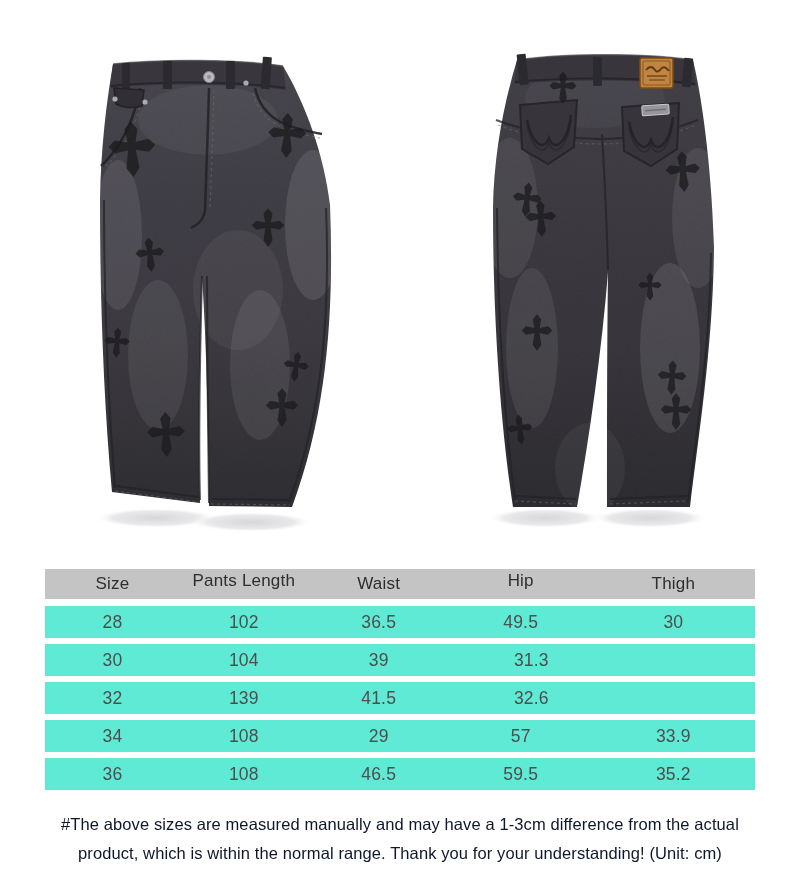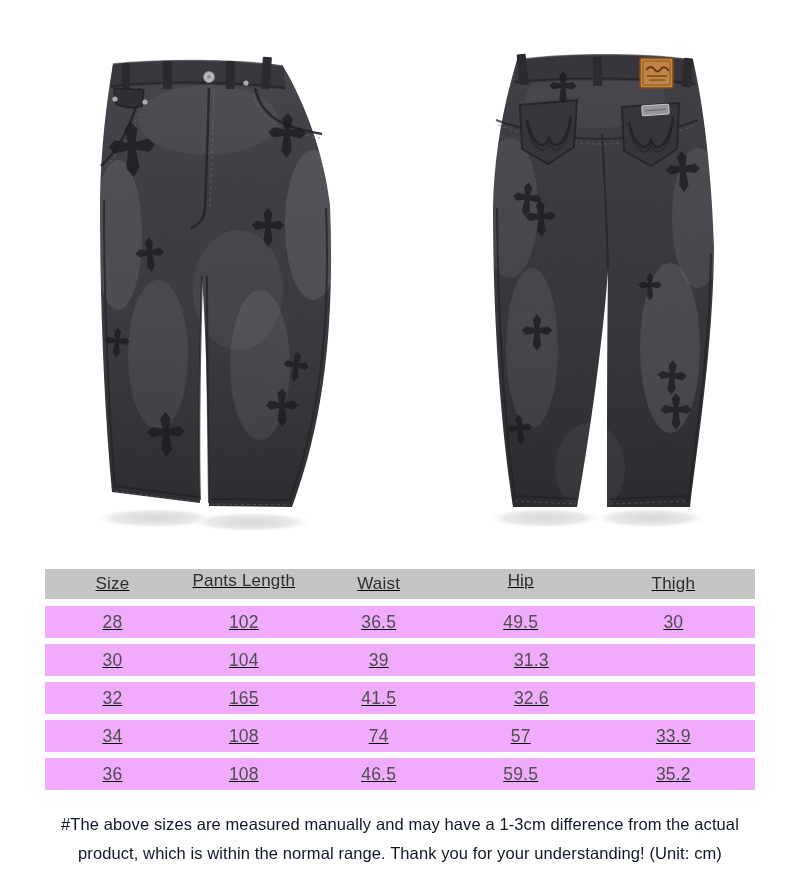--- a/index.html
+++ b/index.html
@@ -7,25 +7,25 @@
     width:800px;height:889px;
     background:#ffffff;
     font-family:"Liberation Sans","DejaVu Sans",sans-serif;
     overflow:hidden;position:relative;
   }
   .gallery{position:relative;width:800px;height:562px;}
   .gallery svg{position:absolute;display:block;}
   .jeans-front{left:88px;top:50px;}
   .jeans-back{left:430px;top:48px;}
 
-  .size-chart{position:absolute;left:45px;top:569px;width:710px;text-decoration:underline;}
+  .size-chart{position:absolute;left:45px;top:569px;width:710px;}
   .chart-row{
     display:flex;align-items:center;
     height:32px;margin-bottom:6px;
-    background:#f0abfc;
+    background:#5eead4;
   }
   .chart-row.header{background:#c4c4c5;height:30px;margin-bottom:7px;}
   .chart-cell{
     text-align:center;
     font-size:17.5px;color:#4e4e4e;
     letter-spacing:.2px;
   }
   .chart-row.header .chart-cell{font-size:17px;color:#2e2e2e;}
   
   .chart-row.header .c2,.chart-row.header .c4{transform:translateY(-3px);}
@@ -267,29 +267,29 @@
 
   <div class="chart-row">
     <div class="chart-cell c1">30</div>
     <div class="chart-cell c2">104</div>
     <div class="chart-cell c3">39</div>
     <div class="chart-cell c5">31.3</div>
   </div>
 
   <div class="chart-row">
     <div class="chart-cell c1">32</div>
-    <div class="chart-cell c2">165</div>
+    <div class="chart-cell c2">139</div>
     <div class="chart-cell c3">41.5</div>
     <div class="chart-cell c5">32.6</div>
   </div>
 
   <div class="chart-row">
     <div class="chart-cell c1">34</div>
     <div class="chart-cell c2">108</div>
-    <div class="chart-cell c3">74</div>
+    <div class="chart-cell c3">29</div>
     <div class="chart-cell c4">57</div>
     <div class="chart-cell c5">33.9</div>
   </div>
 
   <div class="chart-row">
     <div class="chart-cell c1">36</div>
     <div class="chart-cell c2">108</div>
     <div class="chart-cell c3">46.5</div>
     <div class="chart-cell c4">59.5</div>
     <div class="chart-cell c5">35.2</div>

